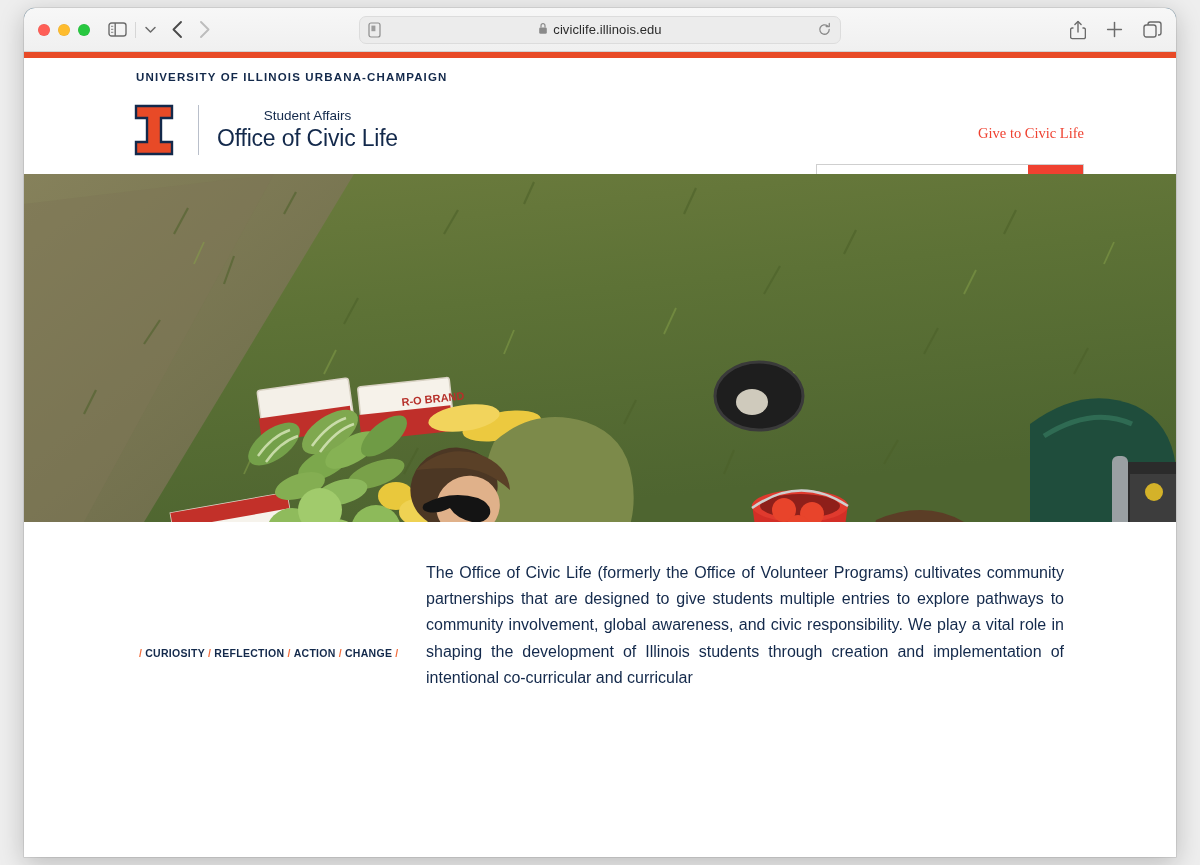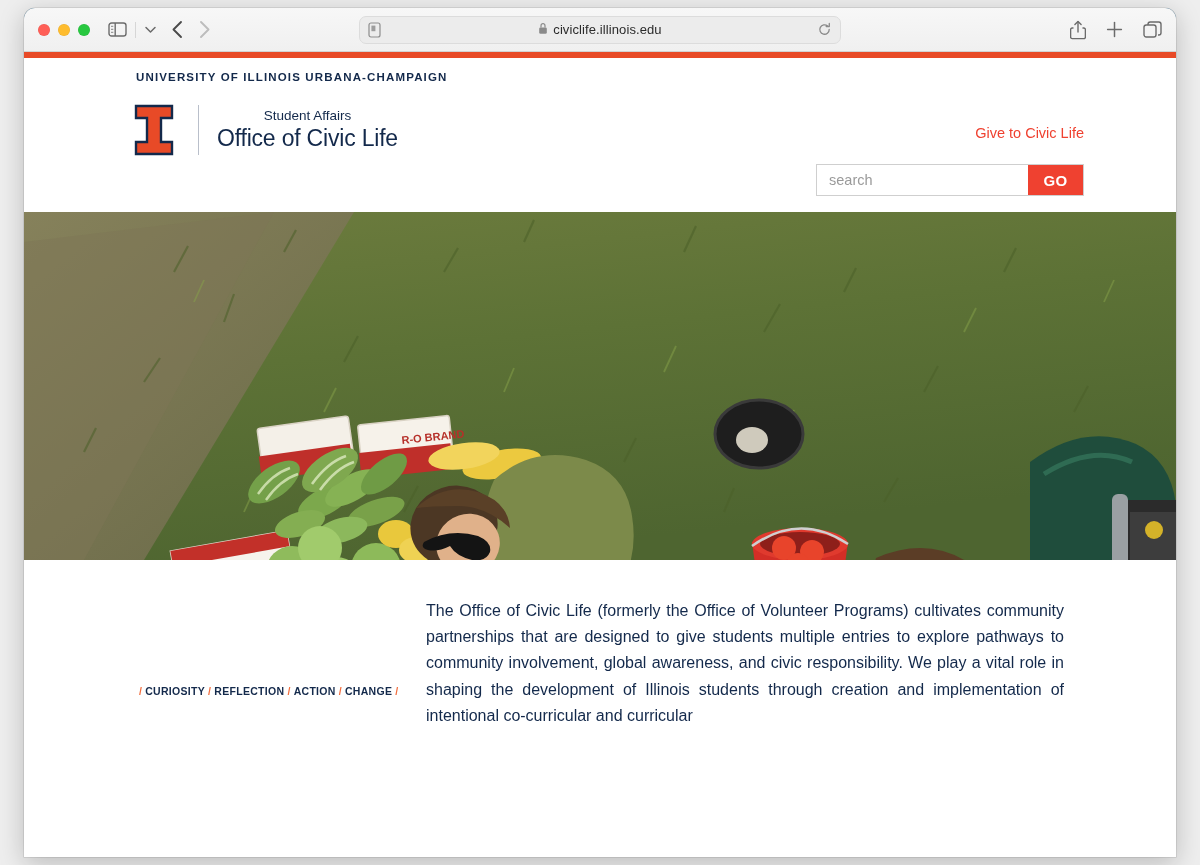--- a/index.html
+++ b/index.html
@@ -109,41 +109,42 @@
   .topbar-orange {
     height: 6px;
     background: #e84a27;
   }
 
   
   .site-header {
     position: relative;
     padding: 0 0 8px 0;
     background: #ffffff;
-    height: 154px;
+    height: 116px;
   }
 
   .wordmark {
     position: absolute;
     left: 112px;
     top: 13px;
     font-size: 11.5px;
     font-weight: bold;
     letter-spacing: 1.15px;
     color: #13294b;
   }
 
   .give-link {
     position: absolute;
     right: 92px;
     top: 67px;
     font-size: 14.5px;
     color: #ef4130;
     text-decoration: none;
     white-space: nowrap;
+    font-family: Liberation Serif, serif;
   }
 
   .brand {
     position: absolute;
     left: 110px;
     top: 46px;
     display: flex;
     align-items: center;
     gap: 0;
   }

